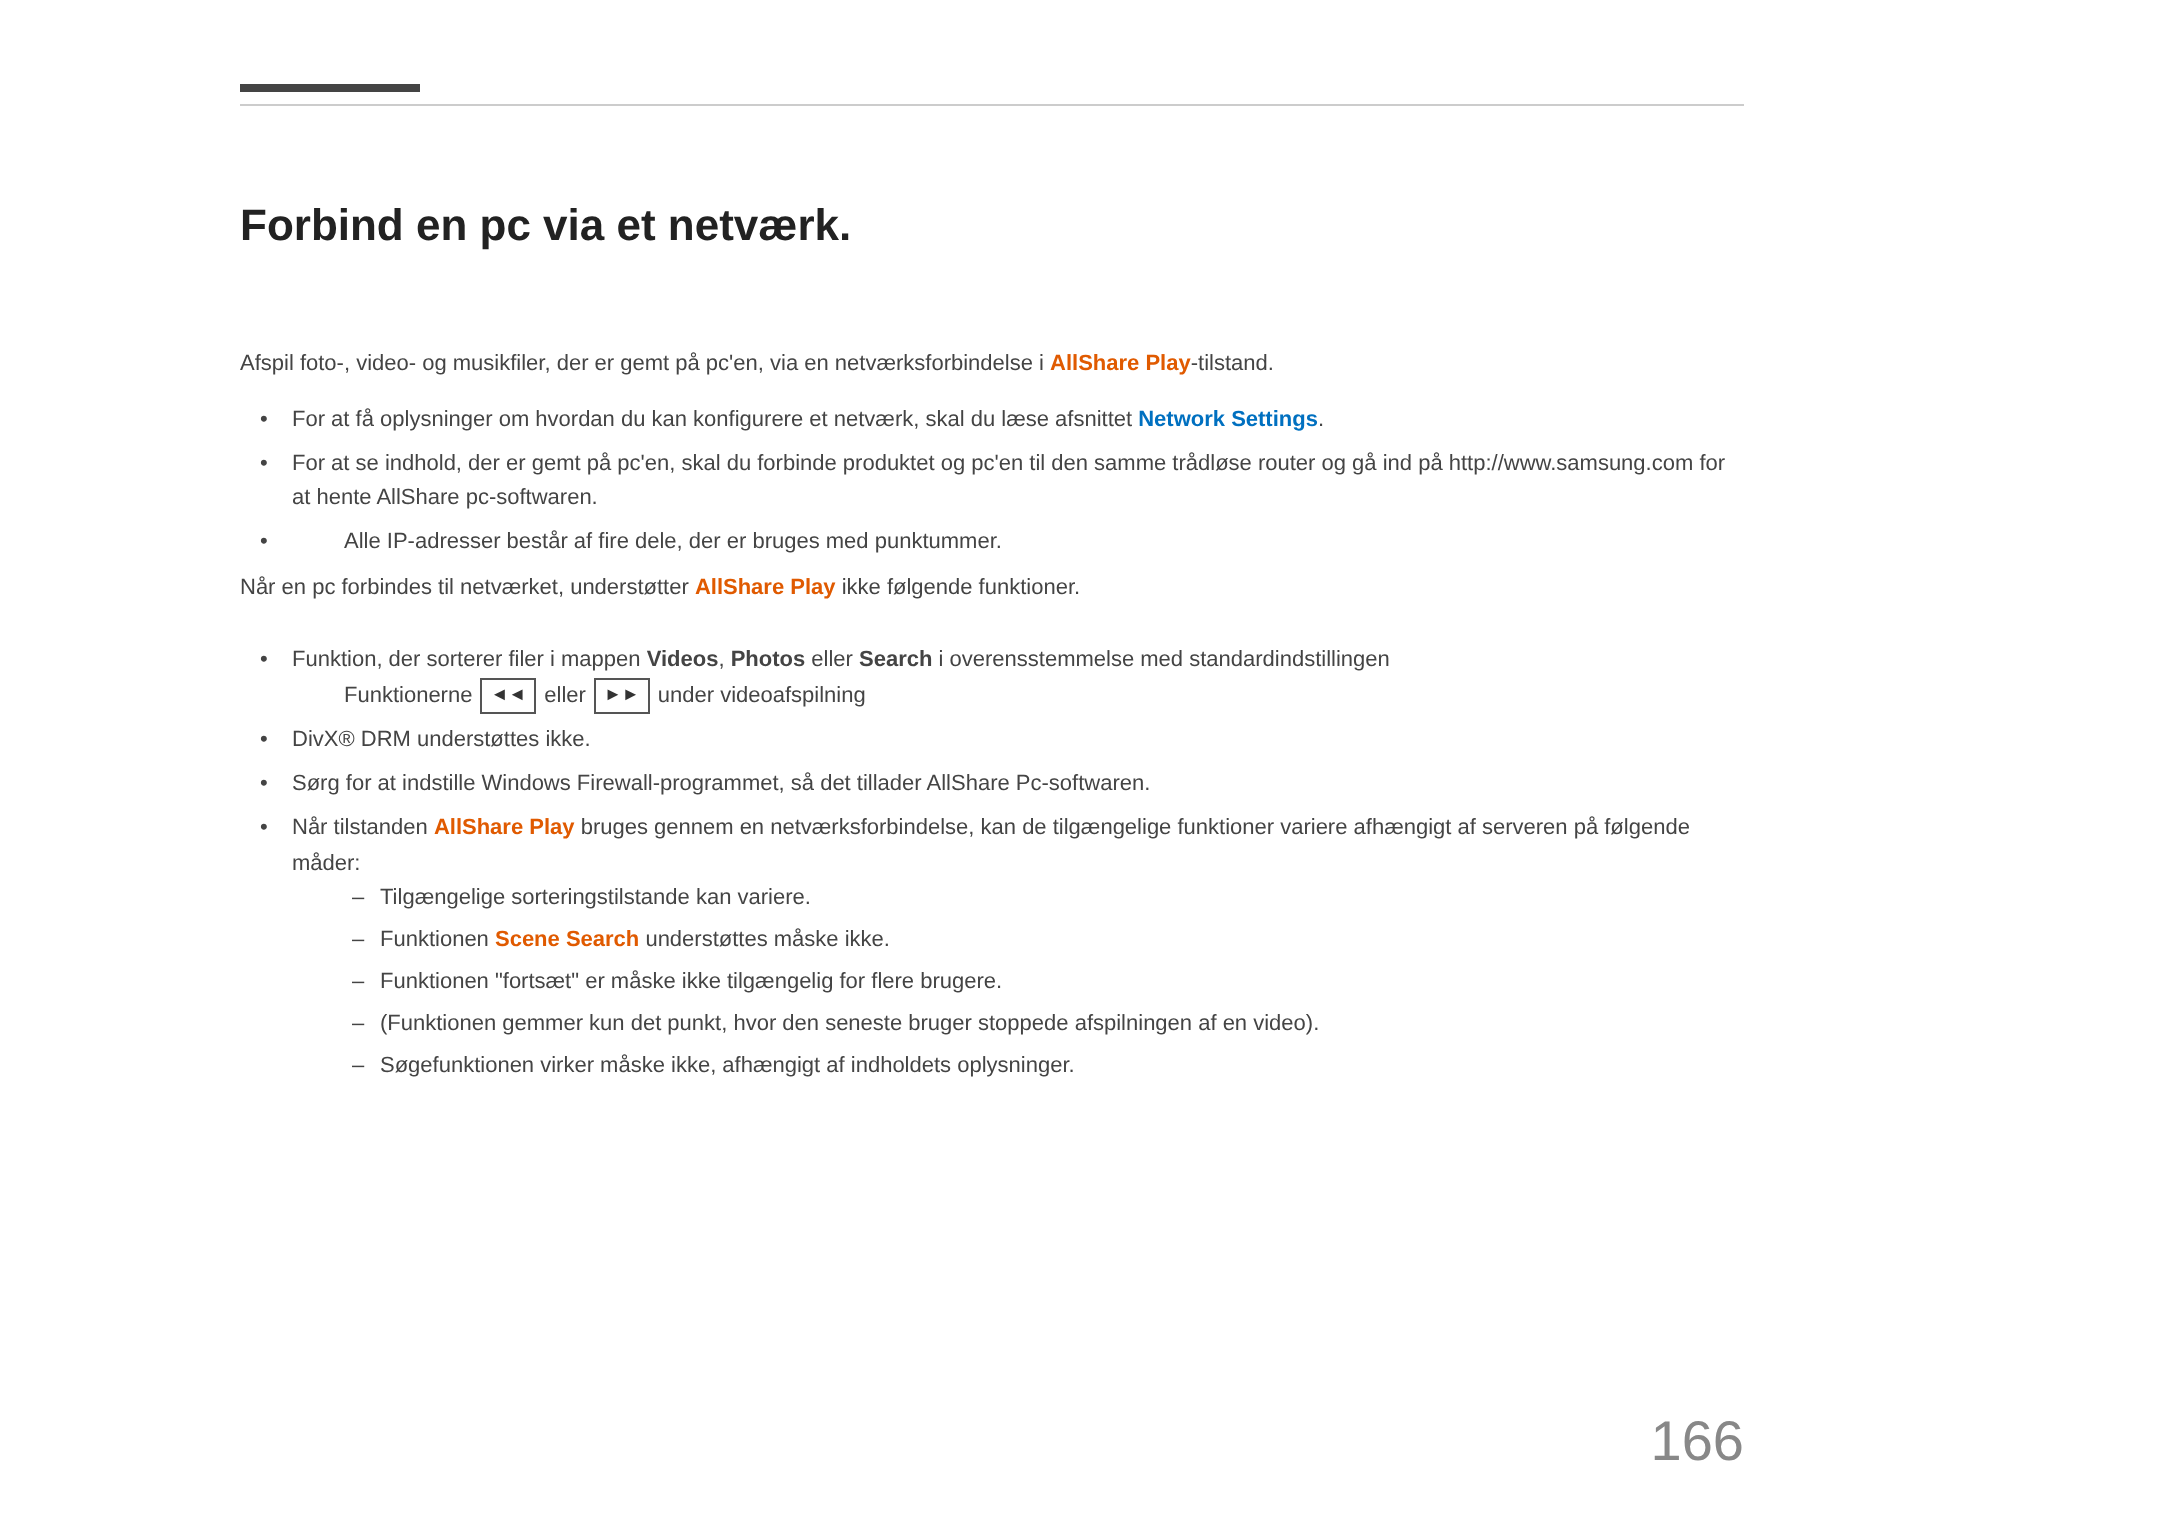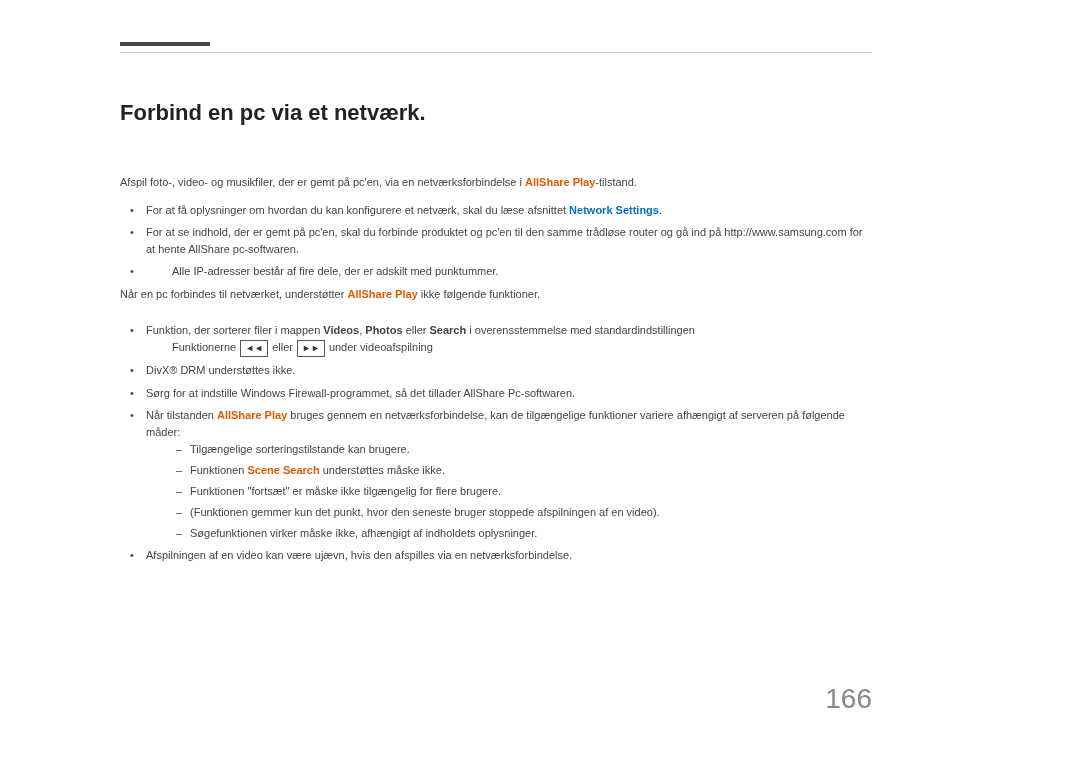--- a/index.html
+++ b/index.html
@@ -139,21 +139,21 @@
       border: 1px solid #555;
       padding: 1px 4px;
       font-size: 9px;
       color: #333;
       vertical-align: middle;
       margin: 0 1px;
     }
 
     .page-number {
       position: absolute;
-      bottom: 48px;
+      bottom: 26px;
       right: 120px;
       font-size: 28px;
       color: #888888;
       font-weight: normal;
     }
   </style>
 </head>
 <body>
 
 <div class="page-container">
@@ -169,21 +169,21 @@
     </p>
 
     <ul class="bullet-list">
       <li>
         <span>For at få oplysninger om hvordan du kan konfigurere et netværk, skal du læse afsnittet </span><span class="highlight-blue">Network Settings</span><span>.</span>
       </li>
       <li>
         <span>For at se indhold, der er gemt på pc'en, skal du forbinde produktet og pc'en til den samme trådløse router og gå ind på http://www.samsung.com for at hente AllShare pc-softwaren.</span>
       </li>
       <li>
-        <div class="sub-text">Alle IP-adresser består af fire dele, der er adskilt med punktummer.</div>
+        <div class="sub-text">Alle IP-adresser består af fire dele, der er bruges med punktummer.</div>
       </li>
     </ul>
 
     <p class="section-text">
       <span>Når en pc forbindes til netværket, understøtter </span><span class="highlight-orange">AllShare Play</span><span> ikke følgende funktioner.</span>
     </p>
 
     <ul class="bullet-list">
       <li>
         <span>Funktion, der sorterer filer i mappen </span><strong>Videos</strong><span>, </span><strong>Photos</strong><span> eller </span><strong>Search</strong><span> i overensstemmelse med standardindstillingen</span>
@@ -191,28 +191,25 @@
       </li>
       <li>
         <span>DivX® DRM understøttes ikke.</span>
       </li>
       <li>
         <span>Sørg for at indstille Windows Firewall-programmet, så det tillader AllShare Pc-softwaren.</span>
       </li>
       <li>
         <span>Når tilstanden </span><span class="highlight-orange">AllShare Play</span><span> bruges gennem en netværksforbindelse, kan de tilgængelige funktioner variere afhængigt af serveren på følgende måder:</span>
         <ul class="dash-list">
-          <li><span>Tilgængelige sorteringstilstande kan brugere.</span></li>
+          <li><span>Tilgængelige sorteringstilstande kan variere.</span></li>
           <li><span>Funktionen </span><span class="highlight-orange">Scene Search</span><span> understøttes måske ikke.</span></li>
           <li><span>Funktionen "fortsæt" er måske ikke tilgængelig for flere brugere.</span></li>
           <li><span>(Funktionen gemmer kun det punkt, hvor den seneste bruger stoppede afspilningen af en video).</span></li>
           <li><span>Søgefunktionen virker måske ikke, afhængigt af indholdets oplysninger.</span></li>
         </ul>
       </li>
-      <li>
-        <span>Afspilningen af en video kan være ujævn, hvis den afspilles via en netværksforbindelse.</span>
-      </li>
     </ul>
 
   </div>
 
   <div class="page-number">166</div>
 </div>
 
 </body></html>

